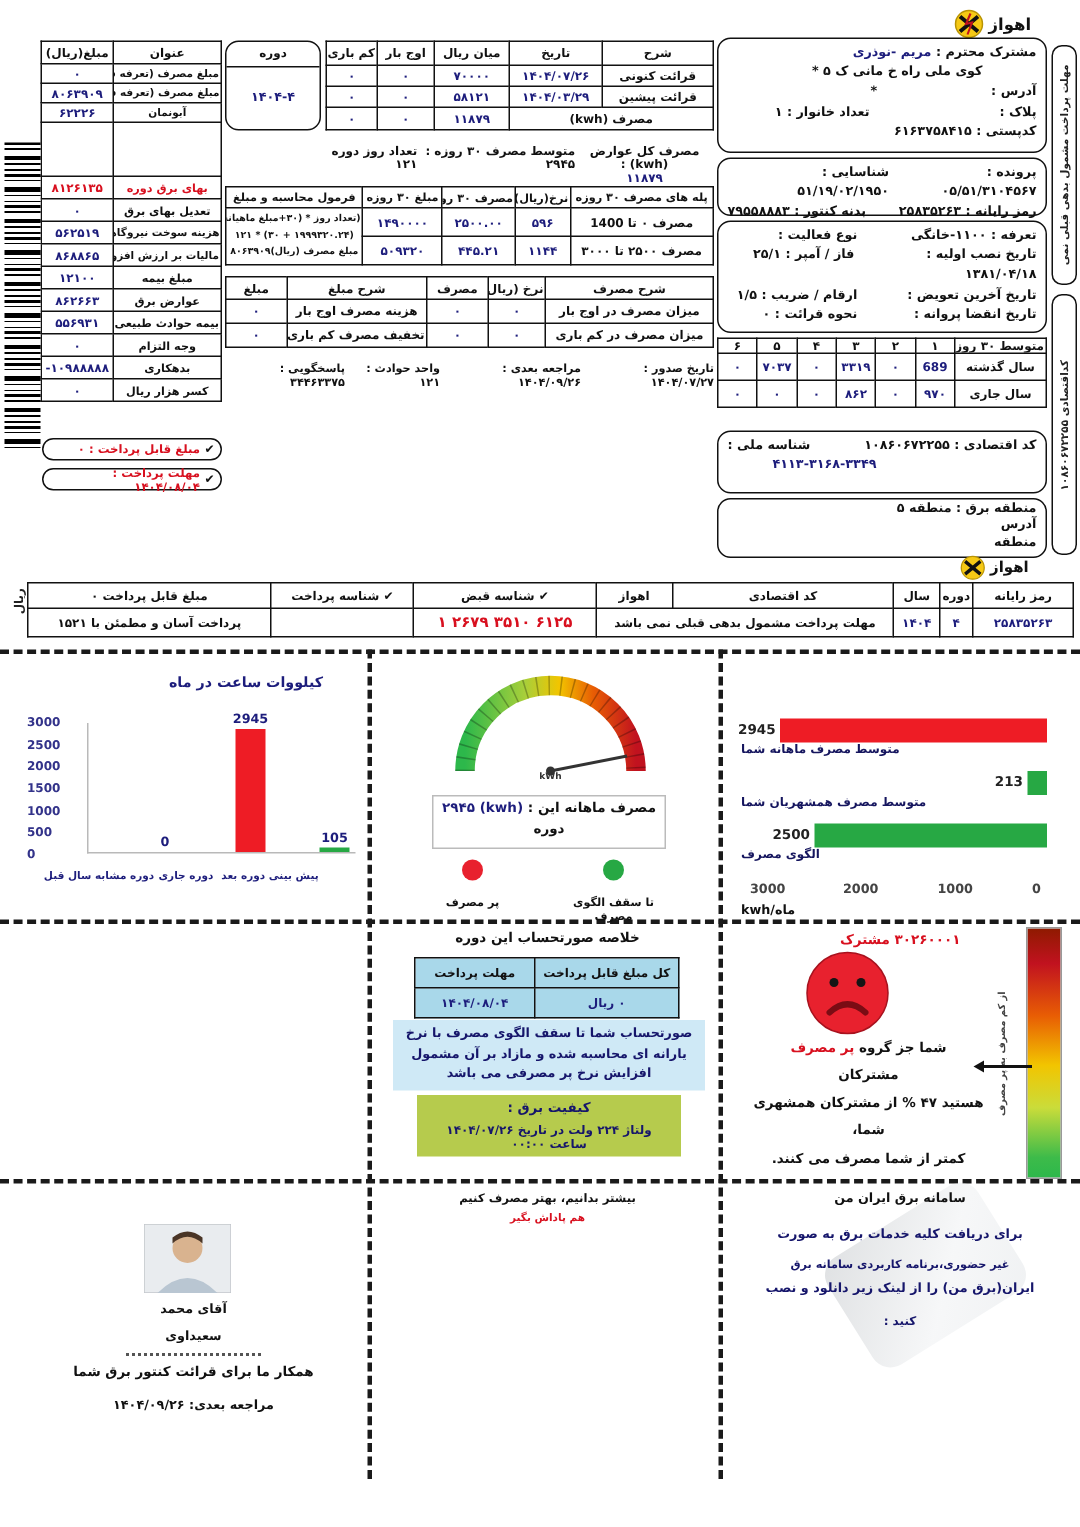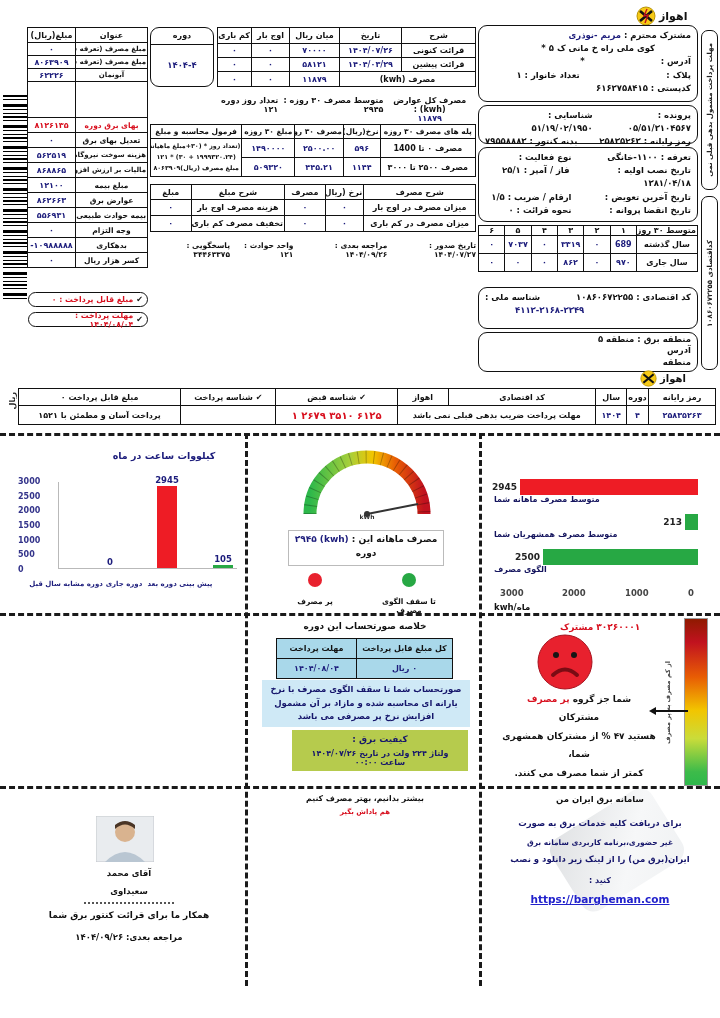--- a/index.html
+++ b/index.html
@@ -402,21 +402,21 @@
         <th>کد اقتصادی</th>
         <th>اهواز</th>
         <th><span>✔</span> <span>شناسه قبض</span></th>
         <th><span>✔</span> <span>شناسه پرداخت</span></th>
         <th>مبلغ قابل پرداخت ۰</th>
       </tr>
       <tr style="height:19px;">
         <td class="navy">۲۵۸۳۵۲۶۳</td>
         <td class="navy">۴</td>
         <td class="navy">۱۴۰۴</td>
-        <td colspan="2">مهلت پرداخت ضریب بدهی قبلی نمی باشد</td>
+        <td colspan="2">مهلت پرداخت مشمول بدهی قبلی نمی باشد</td>
         <td class="red" dir="ltr" style="font-size:10px;">۱ ۲۶۷۹ ۳۵۱۰ ۶۱۲۵</td>
         <td></td>
         <td>پرداخت آسان و مطمئن با ۱۵۲۱</td>
       </tr>
     </tbody>
       </table>
   </div>
 
   <div class="hdash abs" style="left:0;top:433px;width:720px;"></div>
   <div class="hdash abs" style="left:0;top:613px;width:720px;"></div>
@@ -531,21 +531,21 @@
         <td>کل مبلغ قابل پرداخت</td>
         <td>مهلت پرداخت</td>
       </tr>
       <tr>
         <td class="navy">۰ ریال</td>
         <td class="navy">۱۴۰۴/۰۸/۰۴</td>
       </tr>
     </tbody>
       </table>
     <div class="notebox abs" style="left:10px;top:64px;width:204px;">صورتحساب شما تا سقف الگوی مصرف با نرخ یارانه ای محاسبه شده و مازاد بر آن مشمول افزایش نرخ پر مصرفی می باشد</div>
-    <div class="greenbox abs" style="left:40px;top:114px;width:172px;">
+    <div class="greenbox abs" style="left:26px;top:114px;width:172px;">
       <div style="font-size:9px;">کیفیت برق :</div>
       <div style="font-size:8px;margin-top:5px;">ولتاژ ۲۲۴ ولت در تاریخ ۱۴۰۴/۰۷/۲۶</div>
       <div style="font-size:8px;">ساعت ۰۰:۰۰</div>
     </div>
   </div>
 
   <div class="abs" style="left:484px;top:616px;width:232px;height:170px;">
     <div class="red abs" style="top:6px;left:76px;width:130px;text-align:left;font-size:9px;">۳۰۲۶۰۰۰۱ مشترک</div>
     <svg class="abs" style="left:50px;top:16px;" width="62" height="60" viewBox="0 0 62 60">
       <circle cx="31" cy="30" r="27" fill="#e8212e" stroke="#a8121e"></circle>
@@ -587,18 +587,15 @@
     <div class="c red" style="font-size:7px;margin-top:5px;text-align:center;">هم پاداش بگیر</div>
   </div>
 
   <div class="abs" style="left:484px;top:790px;width:232px;height:220px;">
     <div class="abs" style="left:74px;top:18px;width:118px;height:84px;border-radius:14px;transform:rotate(-32deg);background:linear-gradient(135deg,#9aa0a6,#e4e7ea 60%,#cfd4d9);opacity:0.32;"></div>
     <div class="c abs" style="left:16px;top:4px;width:200px;font-size:8.5px;">سامانه برق ایران من</div>
     <div class="c abs" style="left:6px;top:28px;width:220px;font-size:8.5px;color:#16166b;">برای دریافت کلیه خدمات برق به صورت</div>
     <div class="c abs" style="left:6px;top:48px;width:220px;font-size:7.5px;color:#16166b;">غیر حضوری،برنامه کاربردی سامانه برق</div>
     <div class="c abs" style="left:6px;top:64px;width:220px;font-size:8.5px;color:#16166b;">ایران(برق من) را از لینک زیر دانلود و نصب</div>
     <div class="c abs" style="left:6px;top:86px;width:220px;font-size:8px;color:#16166b;">کنید :</div>
-    <div class="c abs" style="left:6px;top:98px;width:220px;">
-      <a href="#" dir="ltr" style="font-size:10.5px;">https://bargheman.com</a>
-    </div>
   </div>
 
 </div>
 
 </body></html>

